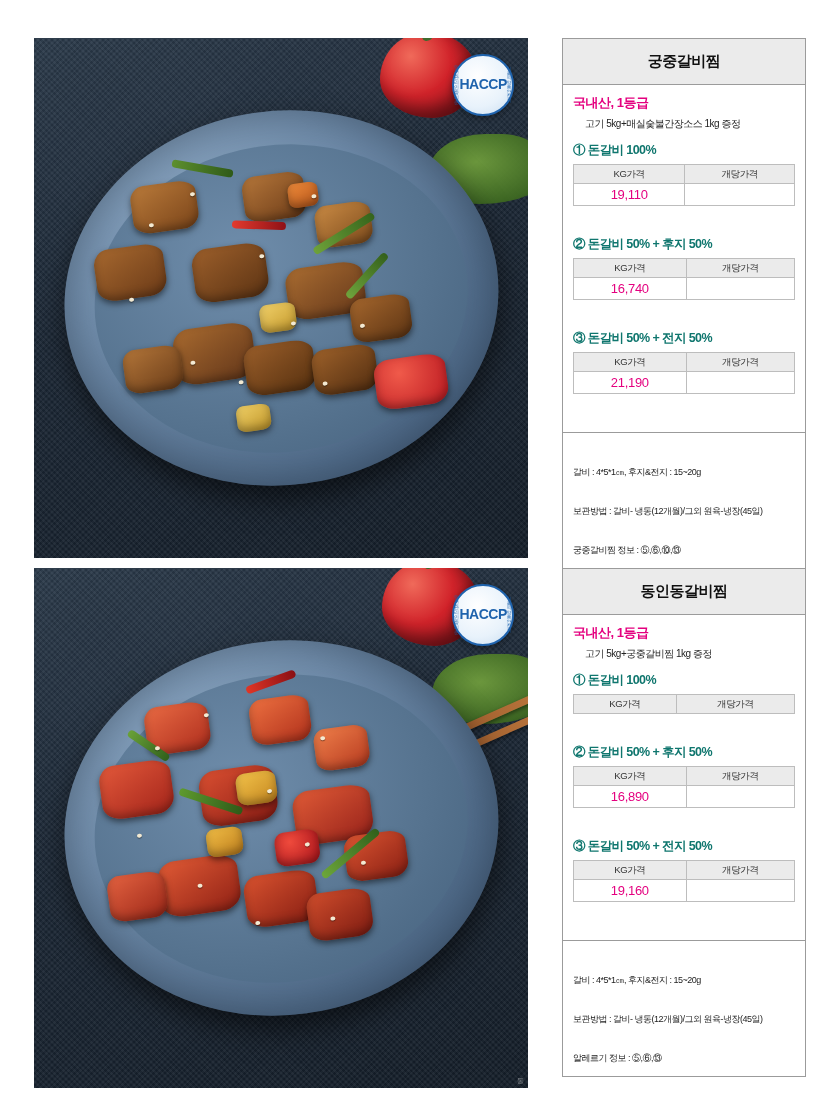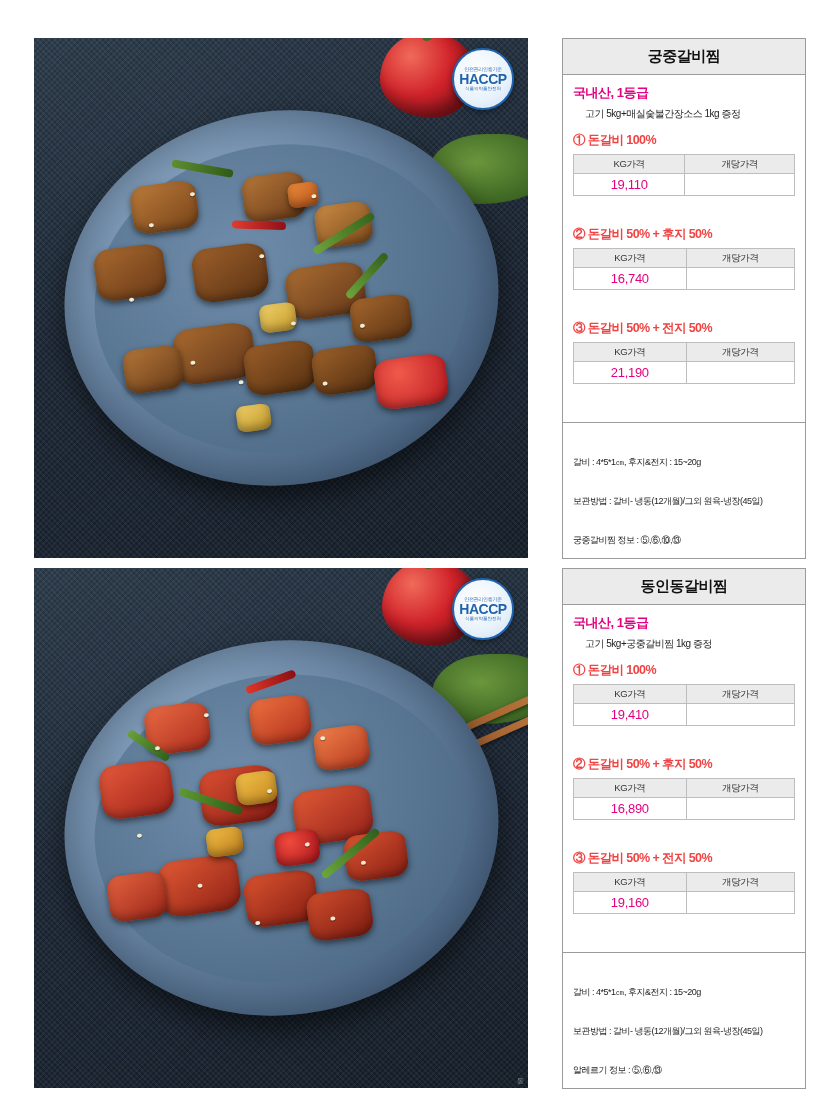--- a/index.html
+++ b/index.html
@@ -107,26 +107,26 @@
     border-radius: 50%;
     box-shadow: 0 1px 1px rgba(0,0,0,.4);
   }
   .chilli {
     position: absolute;
     height: 8px;
     border-radius: 5px;
   }
   .haccp {
     position: absolute;
-    right: 14px; top: 10px;
+    right: 14px; top: 16px;
     width: 62px; height: 62px;
     border-radius: 50%;
     background: radial-gradient(circle at 40% 35%, #ffffff 0%, #e8f2fb 60%, #c9ddf0 100%);
     border: 2px solid #1f63ad;
-    display: flex; flex-direction: column;
+    display: flex; flex-direction: row;
     align-items: center; justify-content: center;
     box-shadow: 0 2px 6px rgba(0,0,0,.4);
   }
   .haccp .top {
     font-size: 5px; color: #1f63ad; letter-spacing: -0.3px; line-height: 1;
   }
   .haccp .main {
     font-size: 14px; font-weight: bold; color: #1f63ad; letter-spacing: -0.5px;
     line-height: 1.1;
   }
@@ -142,41 +142,41 @@
 
   
   .spec {
     position: absolute;
     left: 528px; top: 0;
     width: 244px;
     border: 1px solid #9b9b9b;
     background: #fff;
   }
   .spec-title {
-    height: 36px;
+    height: 46px;
     background: #ebebeb;
     border-bottom: 1px solid #9b9b9b;
     display: flex; align-items: center; justify-content: center;
     font-size: 15px; font-weight: bold; color: #111;
     letter-spacing: -0.5px;
   }
   .spec-body { padding: 9px 10px 8px 10px; }
   .origin {
     font-size: 13px; font-weight: bold; color: #e4007f;
     letter-spacing: -0.5px;
     margin-bottom: 5px;
   }
   .gift {
     font-size: 10px; color: #222;
     letter-spacing: -0.5px;
     padding-left: 12px;
     margin-bottom: 11px;
   }
   .option-label {
-    font-size: 12.5px; font-weight: bold; color: #ef4444;
+    font-size: 12.5px; font-weight: bold; color: #0f766e;
     letter-spacing: -0.6px;
     margin-bottom: 5px;
   }
   .price-table {
     width: 100%;
     border-collapse: collapse;
     margin-bottom: 30px;
   }
   .price-table th {
     background: #ebebeb;
@@ -367,24 +367,20 @@
         <div class="origin">국내산, 1등급</div>
         <div class="gift">고기 5kg+궁중갈비찜 1kg 증정</div>
 
         <div class="option-label">① 돈갈비 100%</div>
         <table class="price-table">
           <tbody>
               <tr>
             <th>KG가격</th>
             <th>개당가격</th>
           </tr>
-          <tr>
-            <td>19,410</td>
-            <td class="empty"></td>
-          </tr>
         </tbody>
           </table>
 
         <div class="option-label">② 돈갈비 50% + 후지 50%</div>
         <table class="price-table">
           <tbody>
               <tr>
             <th>KG가격</th>
             <th>개당가격</th>
           </tr>

